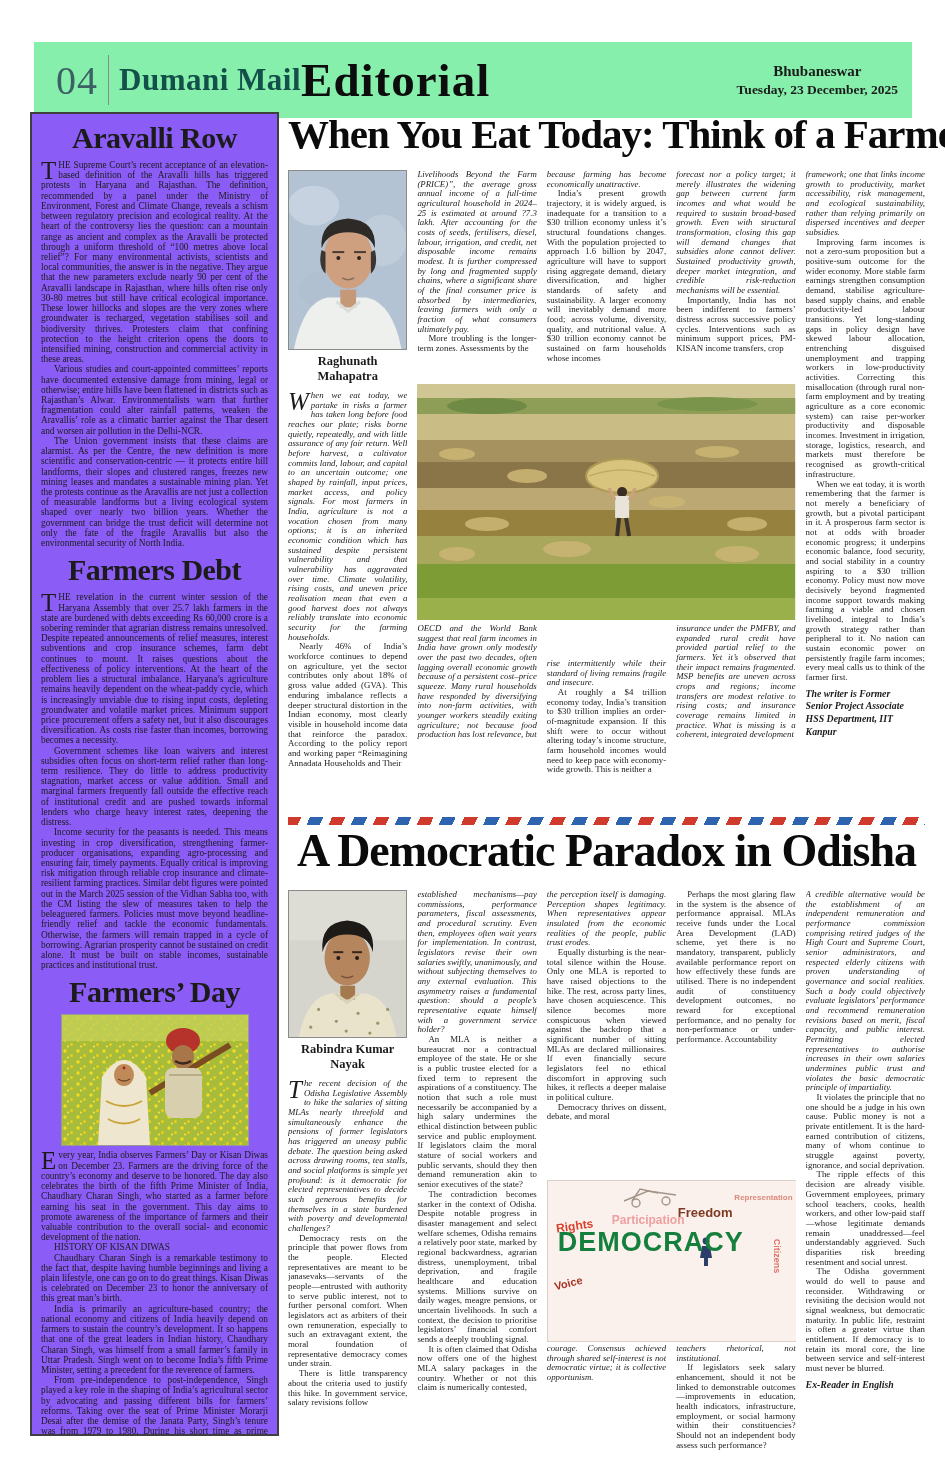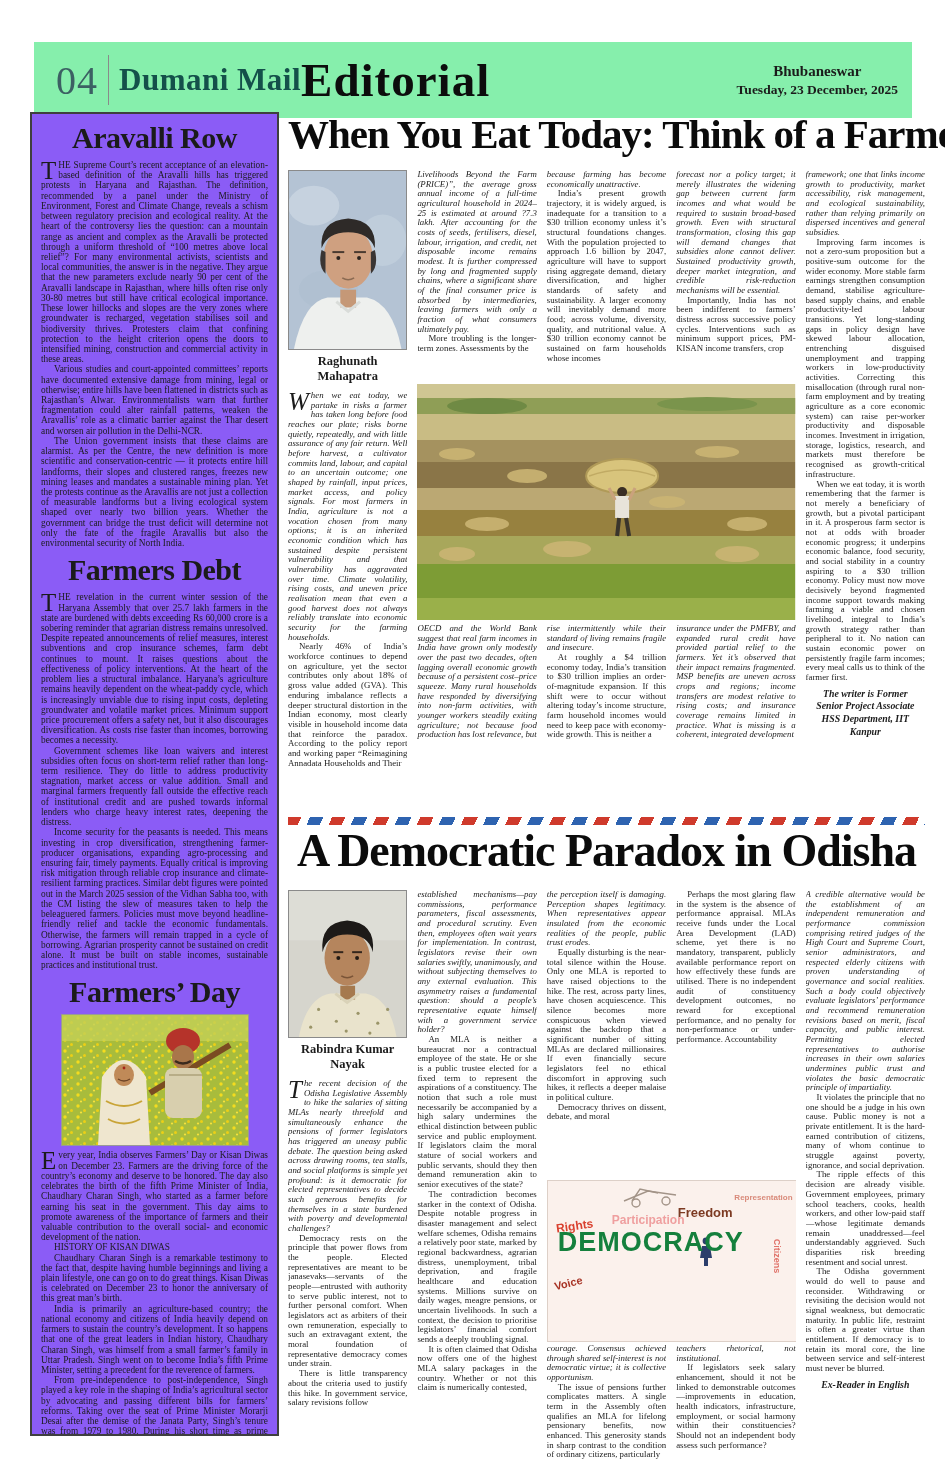--- a/index.html
+++ b/index.html
@@ -35,27 +35,27 @@
   .grid{position:absolute;left:288px;width:637px;display:grid;grid-template-columns:repeat(5,1fr);column-gap:10px;}
   .fgrid{top:170px;height:644px;grid-template-rows:210px 244px 1fr;}
   .ogrid{top:890px;height:580px;grid-template-rows:286px 168px 1fr;}
   .cell{overflow:hidden;}
   .cell p{margin:0;font-size:8.8px;line-height:1.1;text-align:justify;text-indent:11px;}
   .cell p.first{text-indent:0;font-style:italic;}
   .c1{grid-column:1;grid-row:1/4;}
   .c2t{grid-column:2;grid-row:1;} .c3t{grid-column:3;grid-row:1;} .c4t{grid-column:4;grid-row:1;}
   .cimg{grid-column:2/5;grid-row:2;padding:4px 0;}
   .oimg{grid-column:3/5;grid-row:2;padding:4px 0;}
-  .c2b{grid-column:2;grid-row:3;} .c3b{grid-column:3;grid-row:3;} .c4b{grid-column:4;grid-row:3;}
+  .c2b{grid-column:2;grid-row:3;} .c3b{grid-column:3;grid-row:3;margin-top:35px;} .c4b{grid-column:4;grid-row:3;}
   .c5{grid-column:5;grid-row:1/4;}
   .oc2{grid-column:2;grid-row:1/4;}
   .oc3b{grid-column:3;grid-row:3;} .oc4b{grid-column:4;grid-row:3;}
   .photo{width:100%;border:1px solid #8a8a8a;box-sizing:border-box;display:block;}
   .author{font-size:12.5px;font-weight:bold;text-align:center;margin:4px 0 7px 0;}
-  .signoff{margin-top:5px;text-align:center;font-style:italic;font-weight:bold;font-size:9.8px;line-height:1.3;}
+  .signoff{margin-top:5px;text-align:left;font-style:italic;font-weight:bold;font-size:9.8px;line-height:1.3;}
   
   .divider{position:absolute;left:288px;top:817px;width:637px;height:8px;
     background:repeating-linear-gradient(115deg,#cf3a2c 0 12px,#ffffff 12px 20px,#2e63b0 20px 32px,#ffffff 32px 40px);}
   
   .demo-art{position:relative;width:100%;height:160px;background:#fbf1ec;border:1px solid #ddd0c8;overflow:hidden;}
   .demo-art span{position:absolute;font-family:"Liberation Sans",sans-serif;font-weight:bold;white-space:nowrap;}
   .w-rights{left:8px;top:38px;color:#d9412f;font-size:12px;transform:rotate(-8deg);}
   .w-freedom{right:64px;top:24px;color:#7c3a22;font-size:13px;}
   .w-participation{left:64px;top:32px;color:#ef9f9f;font-size:12px;}
   .w-representation{right:4px;top:12px;color:#d98a7a;font-size:8px;}
@@ -211,21 +211,21 @@
   </div>
   <div class="cell c3b">
     <p class="first">rise intermittently while their standard of living remains fragile and insecure.</p>
     <p>At roughly a $4 trillion economy today, India’s transition to $30 trillion implies an order-of-magnitude expansion. If this shift were to occur without altering today’s income structure, farm household incomes would need to keep pace with economy-wide growth. This is neither a</p>
   </div>
   <div class="cell c4b">
     <p class="first">insurance under the PMFBY, and expanded rural credit have provided partial relief to the farmers. Yet it’s observed that their impact remains fragmented. MSP benefits are uneven across crops and regions; income transfers are modest relative to rising costs; and insurance coverage remains limited in practice. What is missing is a coherent, integrated development</p>
   </div>
 
   <div class="cell c5">
-    <p class="first">framework; one that links income growth to productivity, market accessibility, risk management, and ecological sustainability, rather than relying primarily on dispersed incentives and general subsidies.</p>
+    <p class="first">framework; one that links income growth to productivity, market accessibility, risk management, and ecological sustainability, rather than relying primarily on dispersed incentives and deeper subsidies.</p>
     <p>Improving farm incomes is not a zero-sum proposition but a positive-sum outcome for the wider economy. More stable farm earnings strengthen consumption demand, stabilise agriculture-based supply chains, and enable productivity-led labour transitions. Yet long-standing gaps in policy design have skewed labour allocation, entrenching disguised unemployment and trapping workers in low-productivity activities. Correcting this misallocation (through rural non-farm employment and by treating agriculture as a core economic system) can raise per-worker productivity and disposable incomes. Investment in irrigation, storage, logistics, research, and markets must therefore be recognised as growth-critical infrastructure.</p>
     <p>When we eat today, it is worth remembering that the farmer is not merely a beneficiary of growth, but a pivotal participant in it. A prosperous farm sector is not at odds with broader economic progress; it underpins economic balance, food security, and social stability in a country aspiring to a $30 trillion economy. Policy must now move decisively beyond fragmented income support towards making farming a viable and chosen livelihood, integral to India’s growth strategy rather than peripheral to it. No nation can sustain economic power on persistently fragile farm incomes; every meal calls us to think of the farmer first.</p>
     <div class="signoff">
       <div>The writer is Former</div>
       <div>Senior Project Associate</div>
       <div>HSS Department, IIT Kanpur</div>
     </div>
   </div>
 </div>
 
@@ -300,21 +300,20 @@
       <span class="w-participation">Participation</span>
       <span class="w-rights">Rights</span>
       <span class="w-main">DEMOCRACY</span>
       <span class="w-voice">Voice</span>
       <span class="w-citizens">Citizens</span>
     </div>
   </div>
 
   <div class="cell oc3b">
     <p class="first">courage. Consensus achieved through shared self-interest is not democratic virtue; it is collective opportunism.</p>
-    <p>The issue of pensions further complicates matters. A single term in the Assembly often qualifies an MLA for lifelong pensionary benefits, now enhanced. This generosity stands in sharp contrast to the condition of ordinary citizens, particularly</p>
   </div>
   <div class="cell oc4b">
     <p class="first">teachers rhetorical, not institutional.</p>
     <p>If legislators seek salary enhancement, should it not be linked to demonstrable outcomes—improvements in education, health indicators, infrastructure, employment, or social harmony within their constituencies? Should not an independent body assess such performance?</p>
   </div>
 
   <div class="cell c5">
     <p class="first">A credible alternative would be the establishment of an independent remuneration and performance commission comprising retired judges of the High Court and Supreme Court, senior administrators, and respected elderly citizens with proven understanding of governance and social realities. Such a body could objectively evaluate legislators’ performance and recommend remuneration revisions based on merit, fiscal capacity, and public interest. Permitting elected representatives to authorise increases in their own salaries undermines public trust and violates the basic democratic principle of impartiality.</p>
     <p>It violates the principle that no one should be a judge in his own cause. Public money is not a private entitlement. It is the hard-earned contribution of citizens, many of whom continue to struggle against poverty, ignorance, and social deprivation.</p>
     <p>The ripple effects of this decision are already visible. Government employees, primary school teachers, cooks, health workers, and other low-paid staff—whose legitimate demands remain unaddressed—feel understandably aggrieved. Such disparities risk breeding resentment and social unrest.</p>

